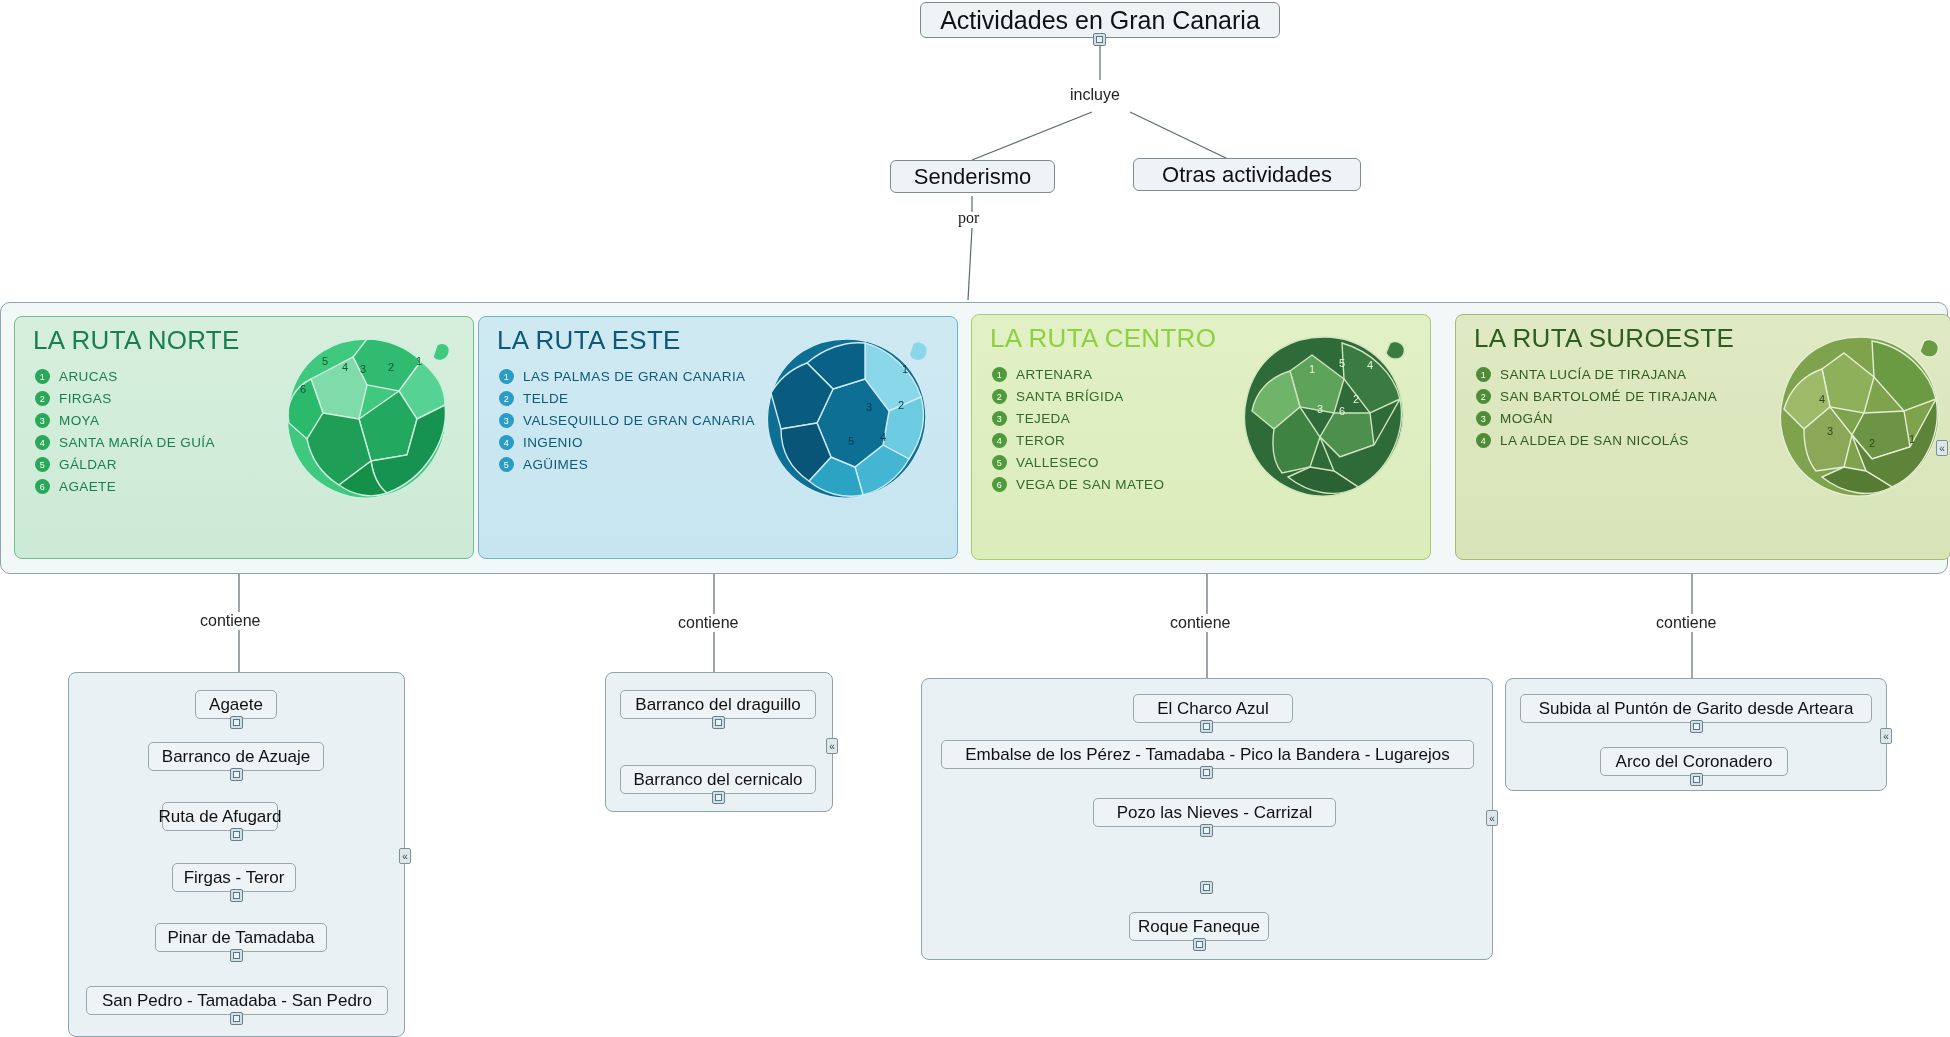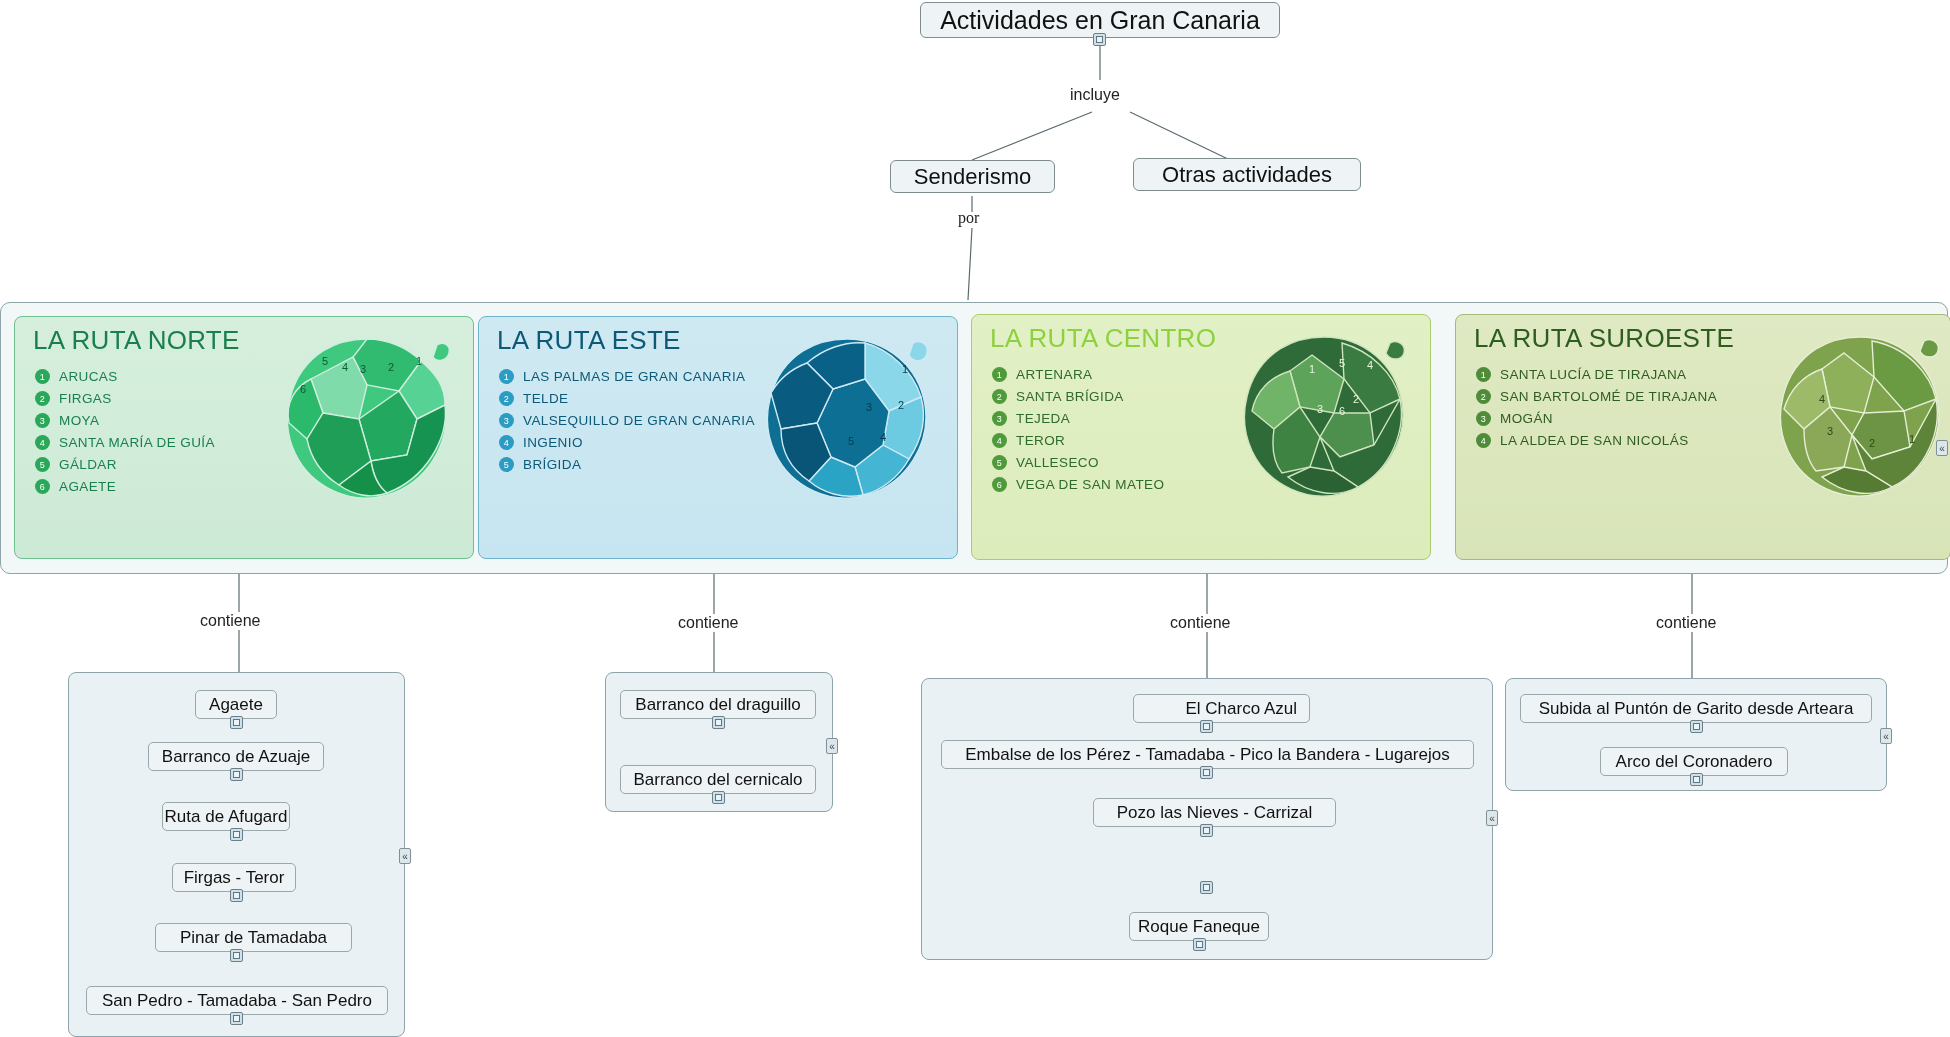--- a/index.html
+++ b/index.html
@@ -266,21 +266,21 @@
       <li>
           <span class="num" style="background:#2b9cc4;">3</span>
           <span style="color:#0d5a78;">VALSEQUILLO DE GRAN CANARIA</span>
         </li>
       <li>
           <span class="num" style="background:#2b9cc4;">4</span>
           <span style="color:#0d5a78;">INGENIO</span>
         </li>
       <li>
           <span class="num" style="background:#2b9cc4;">5</span>
-          <span style="color:#0d5a78;">BRÍGIDA</span>
+          <span style="color:#0d5a78;">AGÜIMES</span>
         </li>
     </ul>
     <div class="map-holder" style="right:10px;">
       <svg viewBox="0 0 200 185" width="200" height="185">
         <g stroke="#cfeaf4" stroke-width="1.4">
           <path d="M100 12 C140 12 172 40 178 78 C184 116 160 156 120 168 C84 179 44 160 28 126 C12 92 22 46 56 24 C70 15 85 12 100 12 Z" fill="#0d6f94"></path>
           <path d="M118 16 C142 22 166 44 174 70 L142 84 L118 52 Z" fill="#8ad7ea"></path>
           <path d="M174 70 C180 92 174 114 162 132 L136 118 L142 84 Z" fill="#6ccbe1"></path>
           <path d="M136 118 L162 132 C152 150 134 164 116 168 L108 140 Z" fill="#44b6d4"></path>
           <path d="M108 140 L116 168 C96 172 76 166 62 154 L84 130 Z" fill="#2aa3c4"></path>
@@ -409,31 +409,31 @@
   <div class="node leaf" style="left:195px; top:690px; width:82px; height:29px;">
     <span>Agaete</span>
   </div>
   <div class="badge" style="left:230px; top:716px;"></div>
 
   <div class="node leaf" style="left:148px; top:742px; width:176px; height:29px;">
     <span>Barranco de Azuaje</span>
   </div>
   <div class="badge" style="left:230px; top:768px;"></div>
 
-  <div class="node leaf" style="left:162px; top:802px; width:128px; height:29px;">
+  <div class="node leaf" style="left:162px; top:802px; width:116px; height:29px;">
     <span>Ruta de Afugard</span>
   </div>
   <div class="badge" style="left:230px; top:828px;"></div>
 
   <div class="node leaf" style="left:172px; top:863px; width:124px; height:29px;">
     <span>Firgas - Teror</span>
   </div>
   <div class="badge" style="left:230px; top:889px;"></div>
 
-  <div class="node leaf" style="left:155px; top:923px; width:197px; height:29px;">
+  <div class="node leaf" style="left:155px; top:923px; width:172px; height:29px;">
     <span>Pinar de Tamadaba</span>
   </div>
   <div class="badge" style="left:230px; top:949px;"></div>
 
   <div class="node leaf" style="left:86px; top:986px; width:302px; height:29px;">
     <span>San Pedro - Tamadaba - San Pedro</span>
   </div>
   <div class="badge" style="left:230px; top:1012px;"></div>
 
   <div class="collapse-handle" style="left:399px; top:848px;">«</div>
@@ -447,21 +447,21 @@
 
   <div class="node leaf" style="left:620px; top:765px; width:196px; height:29px;">
     <span>Barranco del cernicalo</span>
   </div>
   <div class="badge" style="left:712px; top:791px;"></div>
 
   <div class="collapse-handle" style="left:826px; top:738px;">«</div>
 
   <div class="group" style="left:921px; top:678px; width:572px; height:282px;"></div>
 
-  <div class="node leaf" style="left:1133px; top:694px; width:177px; height:29px;justify-content:flex-end;">
+  <div class="node leaf" style="left:1133px; top:694px; width:160px; height:29px;">
     <span>El Charco Azul</span>
   </div>
   <div class="badge" style="left:1200px; top:720px;"></div>
 
   <div class="node leaf" style="left:941px; top:740px; width:533px; height:29px;">
     <span>Embalse de los Pérez - Tamadaba - Pico la Bandera - Lugarejos</span>
   </div>
   <div class="badge" style="left:1200px; top:766px;"></div>
 
   <div class="node leaf" style="left:1093px; top:798px; width:243px; height:29px;">

